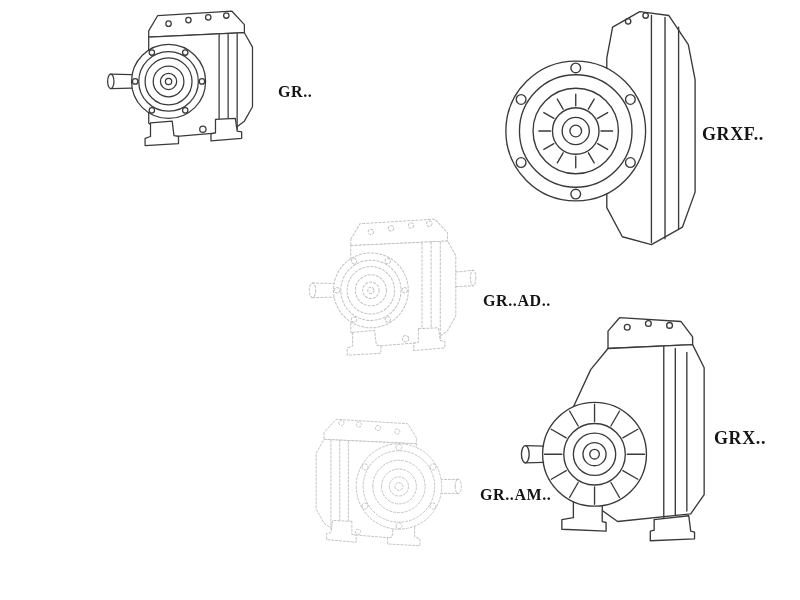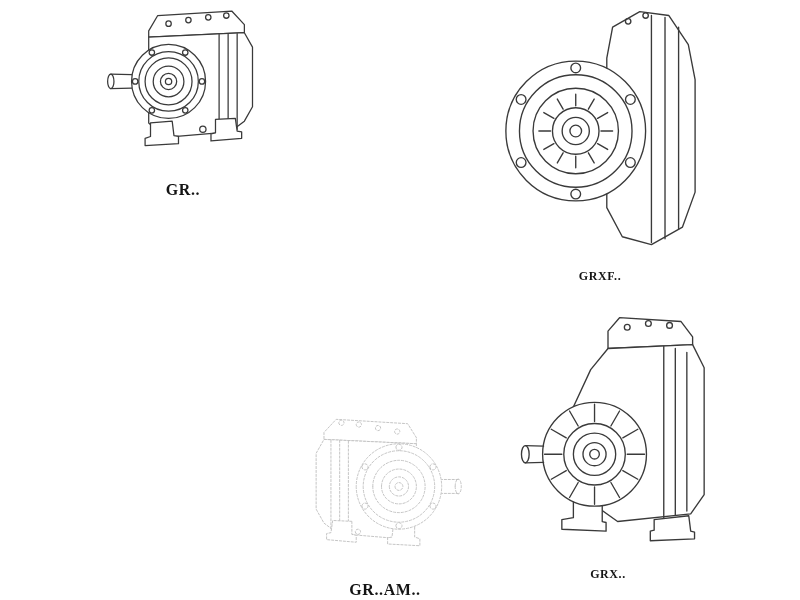--- a/index.html
+++ b/index.html
@@ -1,25 +1,25 @@
 <!DOCTYPE html>
 <html><head>
 <meta charset="utf-8">
 <style>
   html,body{margin:0;padding:0;background:#ffffff;}
   .canvas{position:relative;width:800px;height:600px;background:#ffffff;overflow:hidden;
           font-family:"Liberation Serif",serif;}
   figure{margin:0;}
-  .fig{position:absolute;display:flex;flex-direction:column;align-items:center;}
+  .fig{position:absolute;display:flex;flex-direction:row;align-items:center;}
   .fig svg{display:block;stroke:#3a3a3a;fill:none;stroke-width:1.4;
            stroke-linejoin:round;stroke-linecap:round;}
   .fig.dashed svg{stroke:#c2c2c2;stroke-width:1.1;stroke-dasharray:2.5 2;}
   .label{font-family:"Liberation Serif",serif;font-weight:bold;font-size:16px;
          color:#141414;letter-spacing:.6px;margin-top:3px;white-space:nowrap;}
-  .fig.big .label{font-size:12px;margin-top:7px;}
+  .fig.big .label{font-size:18px;margin-top:7px;}
 </style>
 </head>
 <body>
 
 <svg width="0" height="0" style="position:absolute" aria-hidden="true">
   <defs>
 
     <g id="sym-gear">
       <path d="M62 32 L72 15 L154 10 L168 25 L168 34 L62 39 Z" fill="#ffffff"></path>
       <circle cx="84" cy="24" r="3"></circle>
@@ -157,20 +157,28 @@
 
 
   <figure class="fig big" style="left:498px;top:0px">
     <svg viewBox="0 0 210 270" width="204" height="262">
         <use href="#sym-grxf"></use>
       </svg>
     <figcaption class="label">GRXF..</figcaption>
   </figure>
 
 
+  <figure class="fig dashed" style="left:288px;top:210px">
+    <svg viewBox="0 0 200 195" width="195" height="178">
+      <use href="#sym-gear"></use>
+      <path d="M177 68 L196 66 M177 84 L196 83"></path>
+      <ellipse cx="196" cy="74.5" rx="3" ry="8.5"></ellipse>
+    </svg>
+    <figcaption class="label">GR..AD..</figcaption>
+  </figure>
 
   <figure class="fig big" style="left:502px;top:310px">
     <svg viewBox="0 0 220 260" width="212" height="250">
         <use href="#sym-grx"></use>
       </svg>
     <figcaption class="label">GRX..</figcaption>
   </figure>
 
 
   <figure class="fig dashed mirror-wrap" style="left:290px;top:408px">

